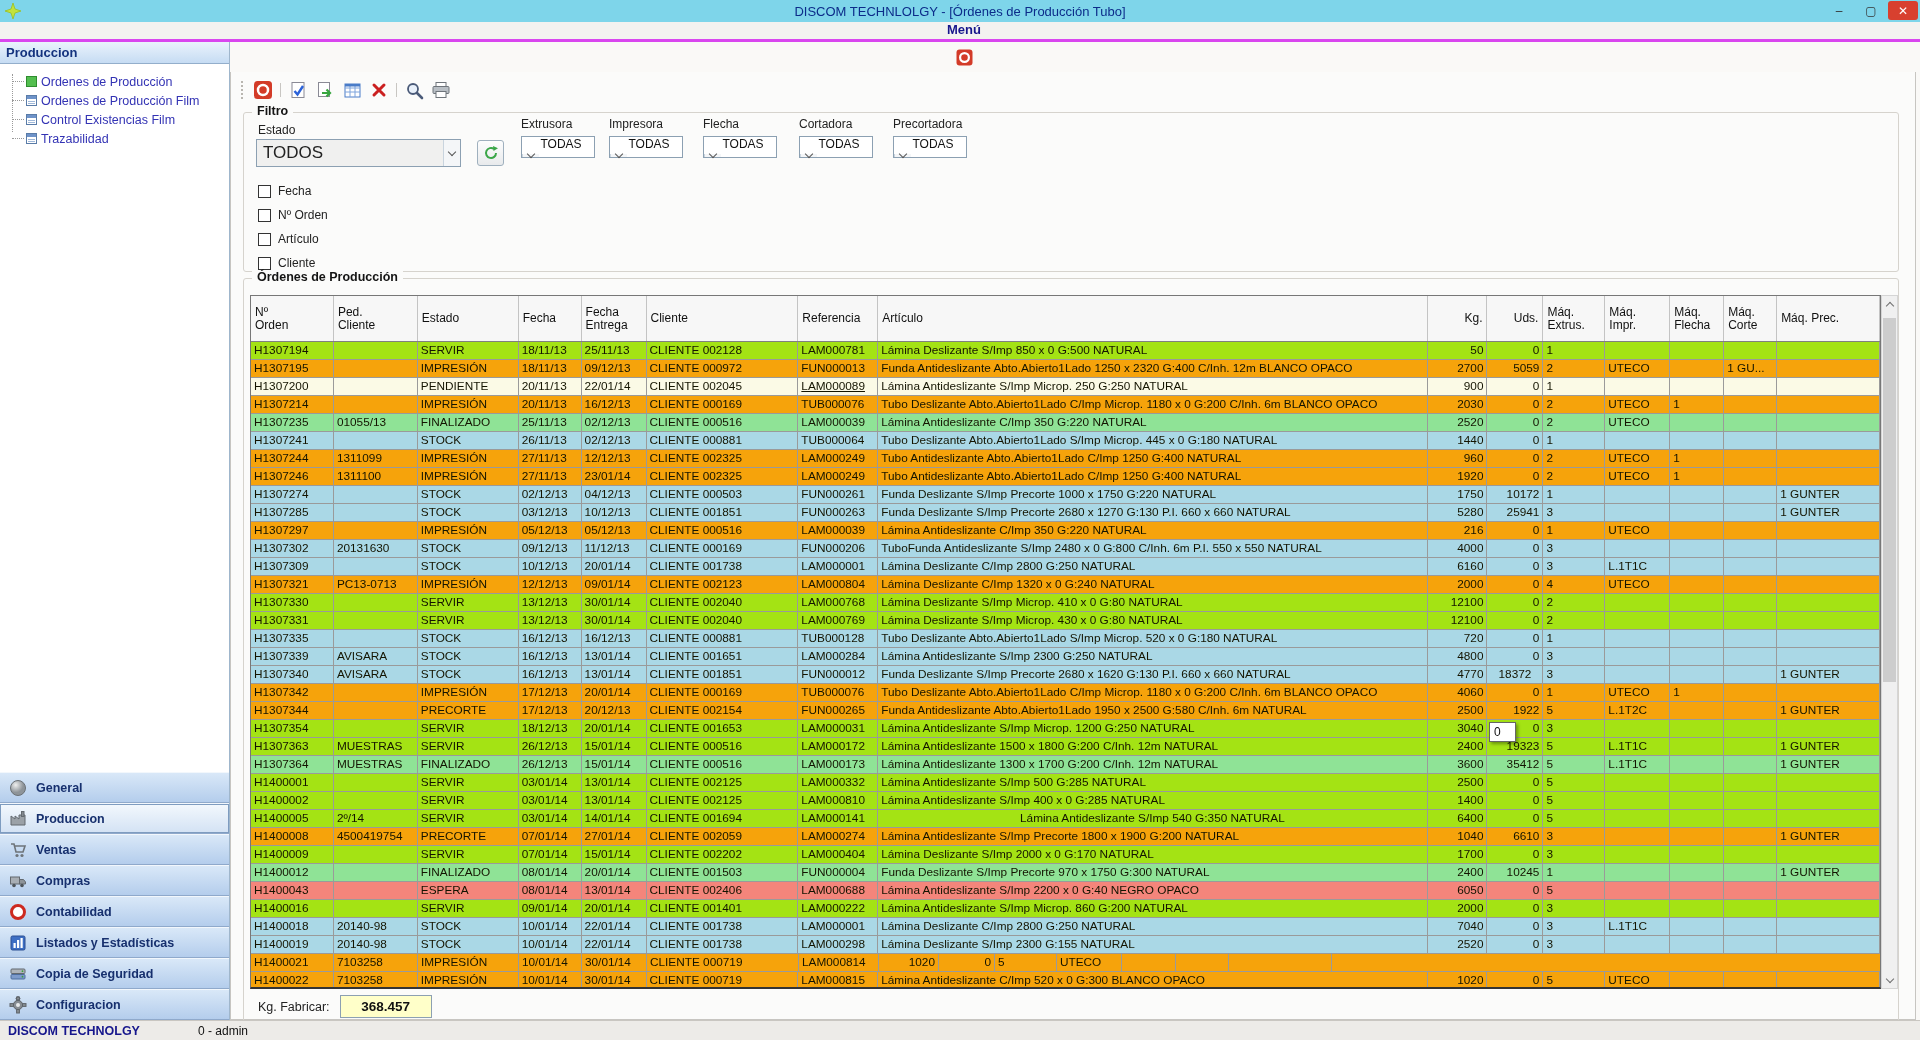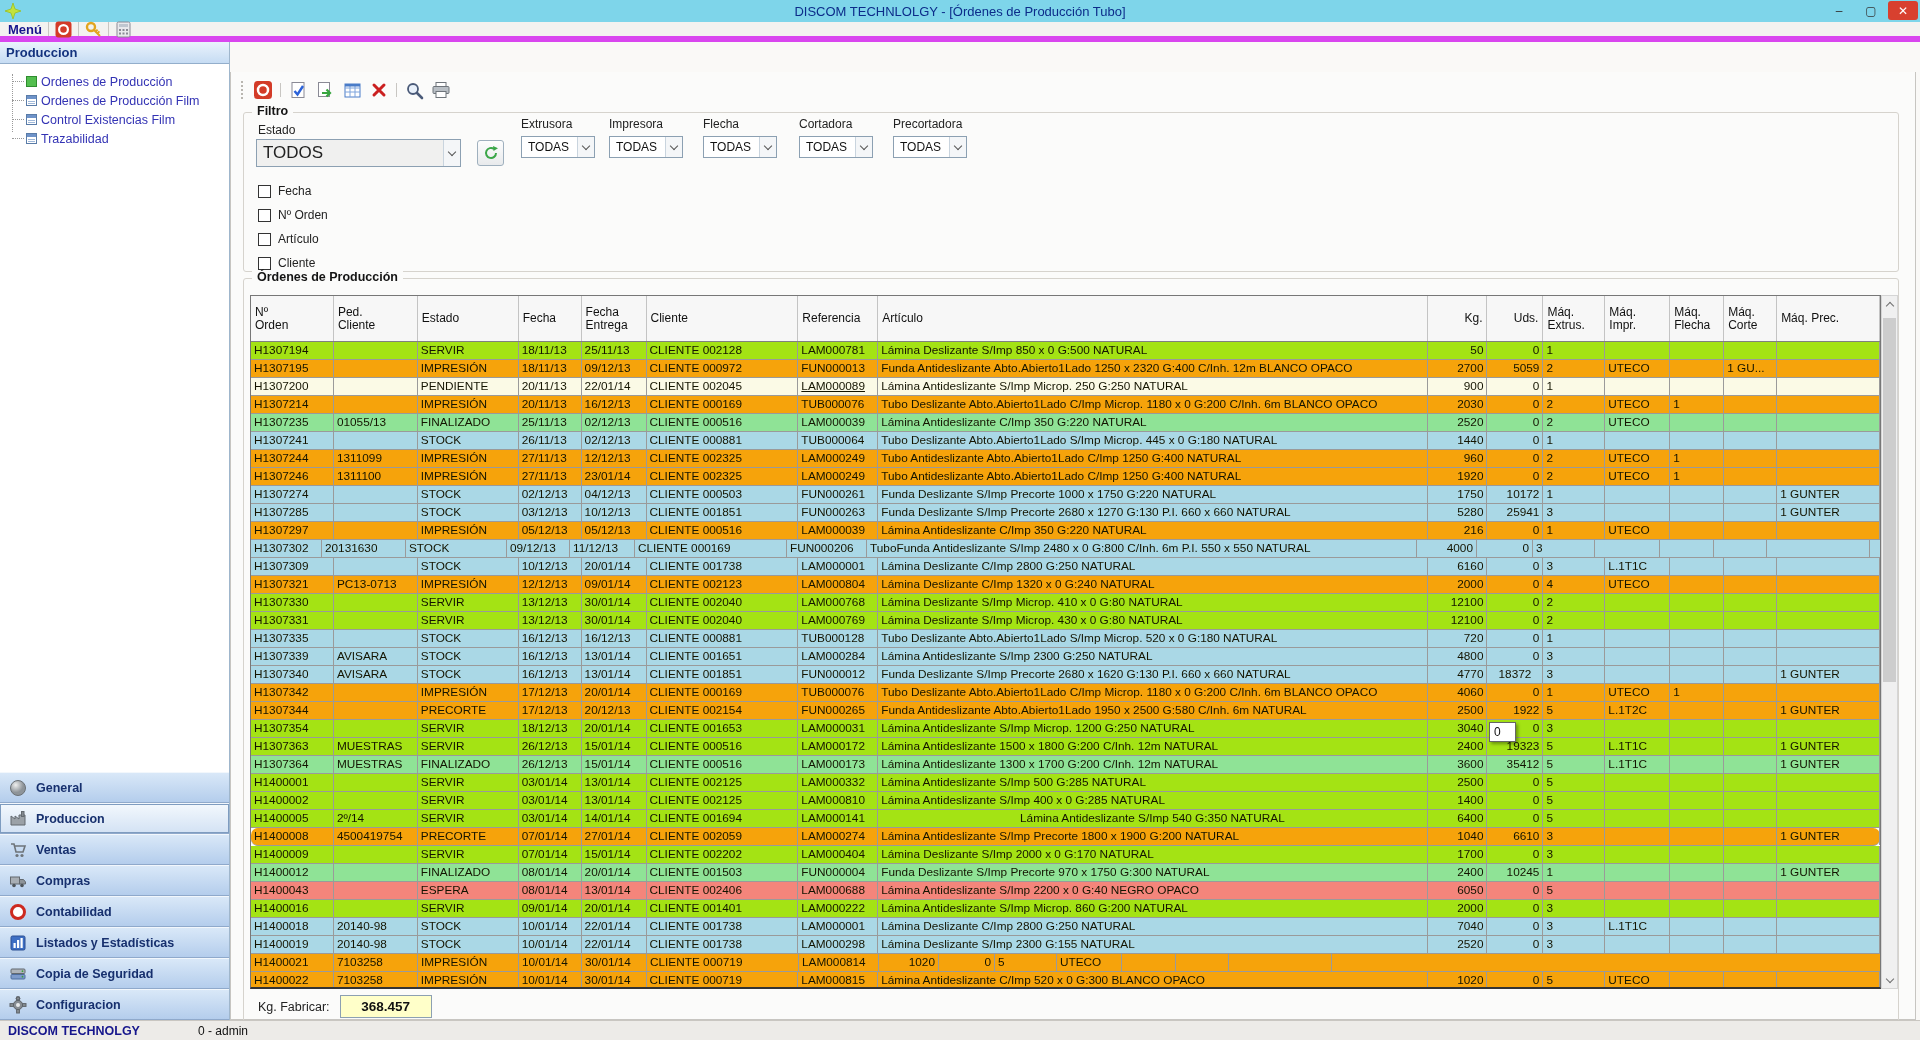--- a/index.html
+++ b/index.html
@@ -8,21 +8,21 @@
 
   
   .titlebar { position:absolute; left:0; top:0; width:1920px; height:22px; background:#7ED5EA; display:flex; align-items:center; }
   .titlebar .star { width:18px; height:18px; margin-left:4px; }
   .title-text { position:absolute; left:0; right:0; text-align:center; color:#0C2C8A; font-size:13px; }
   .winbtns { position:absolute; right:2px; top:1px; display:flex; gap:2px; }
   .winbtn { width:30px; height:19px; display:flex; align-items:center; justify-content:center; color:#333; font-size:12px; }
   .winbtn.close { background:#D8402F; border-radius:3px; color:#fff; font-weight:bold; }
 
   
-  .menubar { position:absolute; left:0; top:22px; width:1920px; height:20px; background:#F3F2F0; border-bottom:6px solid #d946ef; display:flex; align-items:center; gap:6px; padding-left:8px; }
+  .menubar { position:absolute; left:0; top:22px; width:1920px; height:20px; background:#F3F2F0; border-bottom:3px solid #d946ef; display:flex; align-items:center; gap:6px; padding-left:8px;flex-direction:column; }
   .menu-label { font-weight:bold; color:#16168C; font-size:13px; }
   .vsep { width:1px; height:14px; background:#C8C6C2; }
   .mini-icon { width:17px; height:17px; display:inline-flex; }
 
   
   .sidebar { position:absolute; left:0; top:42px; width:230px; height:978px; background:#fff; border-right:1px solid #9FB6CC; }
   .sidebar-header { height:22px; background:linear-gradient(#EAF3FC,#C6DCF3); border-bottom:1px solid #93AECB; font-weight:bold; color:#14337E; padding:3px 0 0 6px; font-size:13px; }
   .tree { position:absolute; top:22px; left:0; right:0; bottom:248px; background:#fff; padding:8px 0 0 8px; }
   .tree-item { position:relative; height:19px; display:flex; align-items:center; gap:4px; padding-left:18px; cursor:default; }
   .tree-item .stub { position:absolute; left:4px; top:9px; width:12px; border-top:1px dotted #9a9a9a; }
@@ -62,21 +62,21 @@
   .flabel { position:absolute; font-size:12px; color:#222; }
   .combo { position:absolute; background:#fff; border:1px solid #8CA0B2; display:flex; align-items:center; }
   .combo .val { flex:1; padding-left:6px; overflow:hidden; white-space:nowrap; }
   .combo .cbtn { width:17px; align-self:stretch; border-left:1px solid #C9D4DE; display:flex; align-items:center; justify-content:center; background:#F4F6F8; }
   .chev { width:6px; height:6px; border-left:1.6px solid #555; border-bottom:1.6px solid #555; transform:rotate(-45deg); margin-top:-3px; }
   .combo.big { left:12px; top:26px; width:205px; height:28px; background:#F0F0EF; font-size:17px; color:#222; }
   .refreshbtn { position:absolute; left:233px; top:27px; width:27px; height:26px; border:1px solid #9FB0BE; border-radius:3px; background:linear-gradient(#FDFDFD,#E8EAEC); display:flex; align-items:center; justify-content:center; }
   .machines { position:absolute; left:277px; top:4px; right:10px; height:60px; }
   .mblock { position:absolute; top:0; }
   .mblock .mlabel { font-size:12px; color:#222; }
-  .mblock .combo { position:relative; margin-top:5px; width:74px; height:22px; font-size:12px; }
+  .mblock .combo { position:relative; margin-top:5px; width:74px; height:22px; font-size:12px;flex-direction:column; }
   .checks { position:absolute; left:14px; top:66px; }
   .checkrow { display:flex; align-items:center; gap:7px; height:24px; }
   .checkbox { width:13px; height:13px; border:1px solid #333; background:#fff; }
   .checklabel { font-size:12px; color:#222; }
 
   
   .tablewrap { position:absolute; left:6px; top:16px; width:1648px; height:694px; }
   .grid { position:absolute; left:0; top:0; width:1631px; height:694px; border:1px solid #777; border-bottom:2px solid #333; background:#fff; overflow:hidden; }
   .g-header { display:flex; height:46px; background:#F7F7F7; border-bottom:1px solid #808080; }
   .g-header .hcell { border-right:1px solid #C4C4C4; padding:2px 4px; font-size:12px; display:flex; align-items:center; white-space:pre-line; line-height:13px; color:#111; }
@@ -606,21 +606,21 @@
                 <div class="cell" style="width: 550px;">Lámina Antideslizante C/Imp 350 G:220 NATURAL</div>
                 <div class="cell al-r" style="width: 60px;">216</div>
                 <div class="cell al-r" style="width: 56px;">0</div>
                 <div class="cell" style="width: 62px;">1</div>
                 <div class="cell" style="width: 65px;">UTECO</div>
                 <div class="cell" style="width: 54px;"></div>
                 <div class="cell" style="width: 53px;"></div>
                 <div class="cell" style="width: 103px;"></div>
               </div>
               <div class="g-row" style="background: rgb(170, 216, 230);">
-                <div class="cell" style="width: 71px;">H1307302</div>
+                <div class="cell" style="width: 83px;">H1307302</div>
                 <div class="cell" style="width: 84px;">20131630</div>
                 <div class="cell" style="width: 101px;">STOCK</div>
                 <div class="cell" style="width: 63px;">09/12/13</div>
                 <div class="cell" style="width: 65px;">11/12/13</div>
                 <div class="cell" style="width: 152px;">CLIENTE 000169</div>
                 <div class="cell" style="width: 80px;">FUN000206</div>
                 <div class="cell" style="width: 550px;">TuboFunda Antideslizante S/Imp 2480 x 0 G:800 C/Inh. 6m P.I. 550 x 550 NATURAL</div>
                 <div class="cell al-r" style="width: 60px;">4000</div>
                 <div class="cell al-r" style="width: 56px;">0</div>
                 <div class="cell" style="width: 62px;">3</div>
@@ -877,21 +877,21 @@
                 <div class="cell" style="width: 80px;">LAM000141</div>
                 <div class="cell" style="width: 550px; text-align: center;">Lámina Antideslizante S/Imp 540 G:350 NATURAL</div>
                 <div class="cell al-r" style="width: 60px;">6400</div>
                 <div class="cell al-r" style="width: 56px;">0</div>
                 <div class="cell" style="width: 62px;">5</div>
                 <div class="cell" style="width: 65px;"></div>
                 <div class="cell" style="width: 54px;"></div>
                 <div class="cell" style="width: 53px;"></div>
                 <div class="cell" style="width: 103px;"></div>
               </div>
-              <div class="g-row" style="background: rgb(246, 163, 11); border-radius: 7px;">
+              <div class="g-row" style="background: rgb(246, 163, 11);">
                 <div class="cell" style="width: 83px;">H1400008</div>
                 <div class="cell" style="width: 84px;">4500419754</div>
                 <div class="cell" style="width: 101px;">PRECORTE</div>
                 <div class="cell" style="width: 63px;">07/01/14</div>
                 <div class="cell" style="width: 65px;">27/01/14</div>
                 <div class="cell" style="width: 152px;">CLIENTE 002059</div>
                 <div class="cell" style="width: 80px;">LAM000274</div>
                 <div class="cell" style="width: 550px;">Lámina Antideslizante S/Imp Precorte 1800 x 1900 G:200 NATURAL</div>
                 <div class="cell al-r" style="width: 60px;">1040</div>
                 <div class="cell al-r" style="width: 56px;">6610</div>

